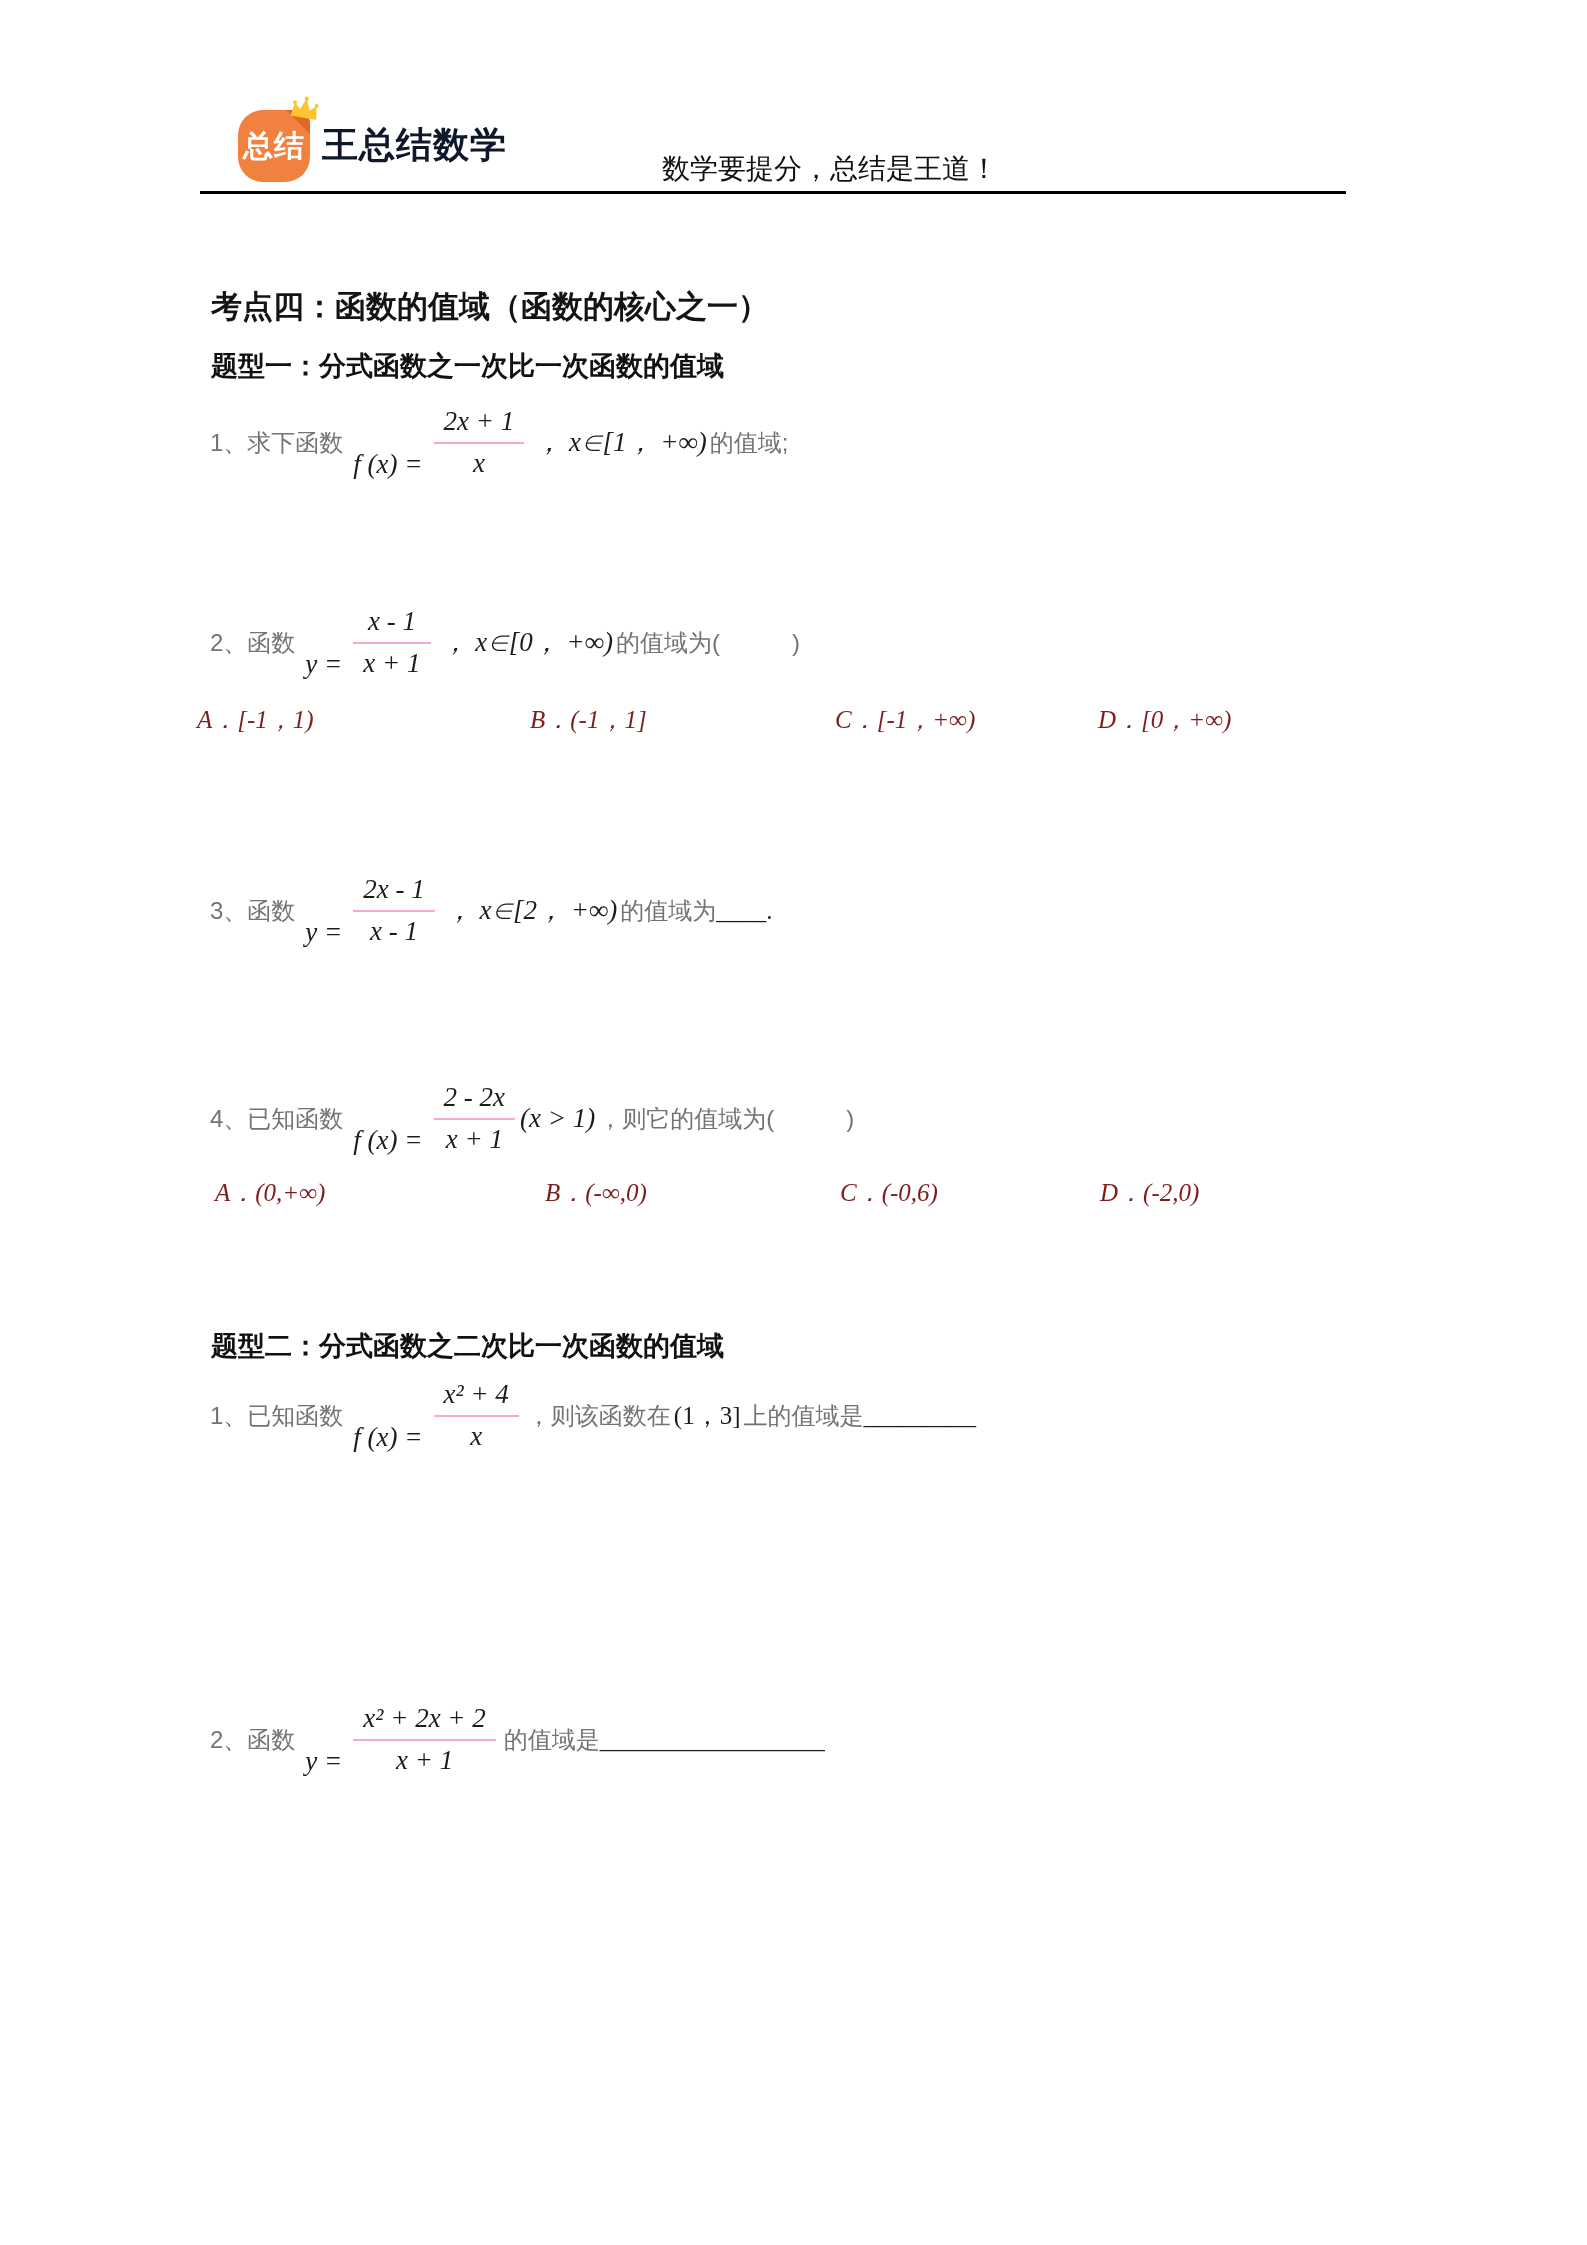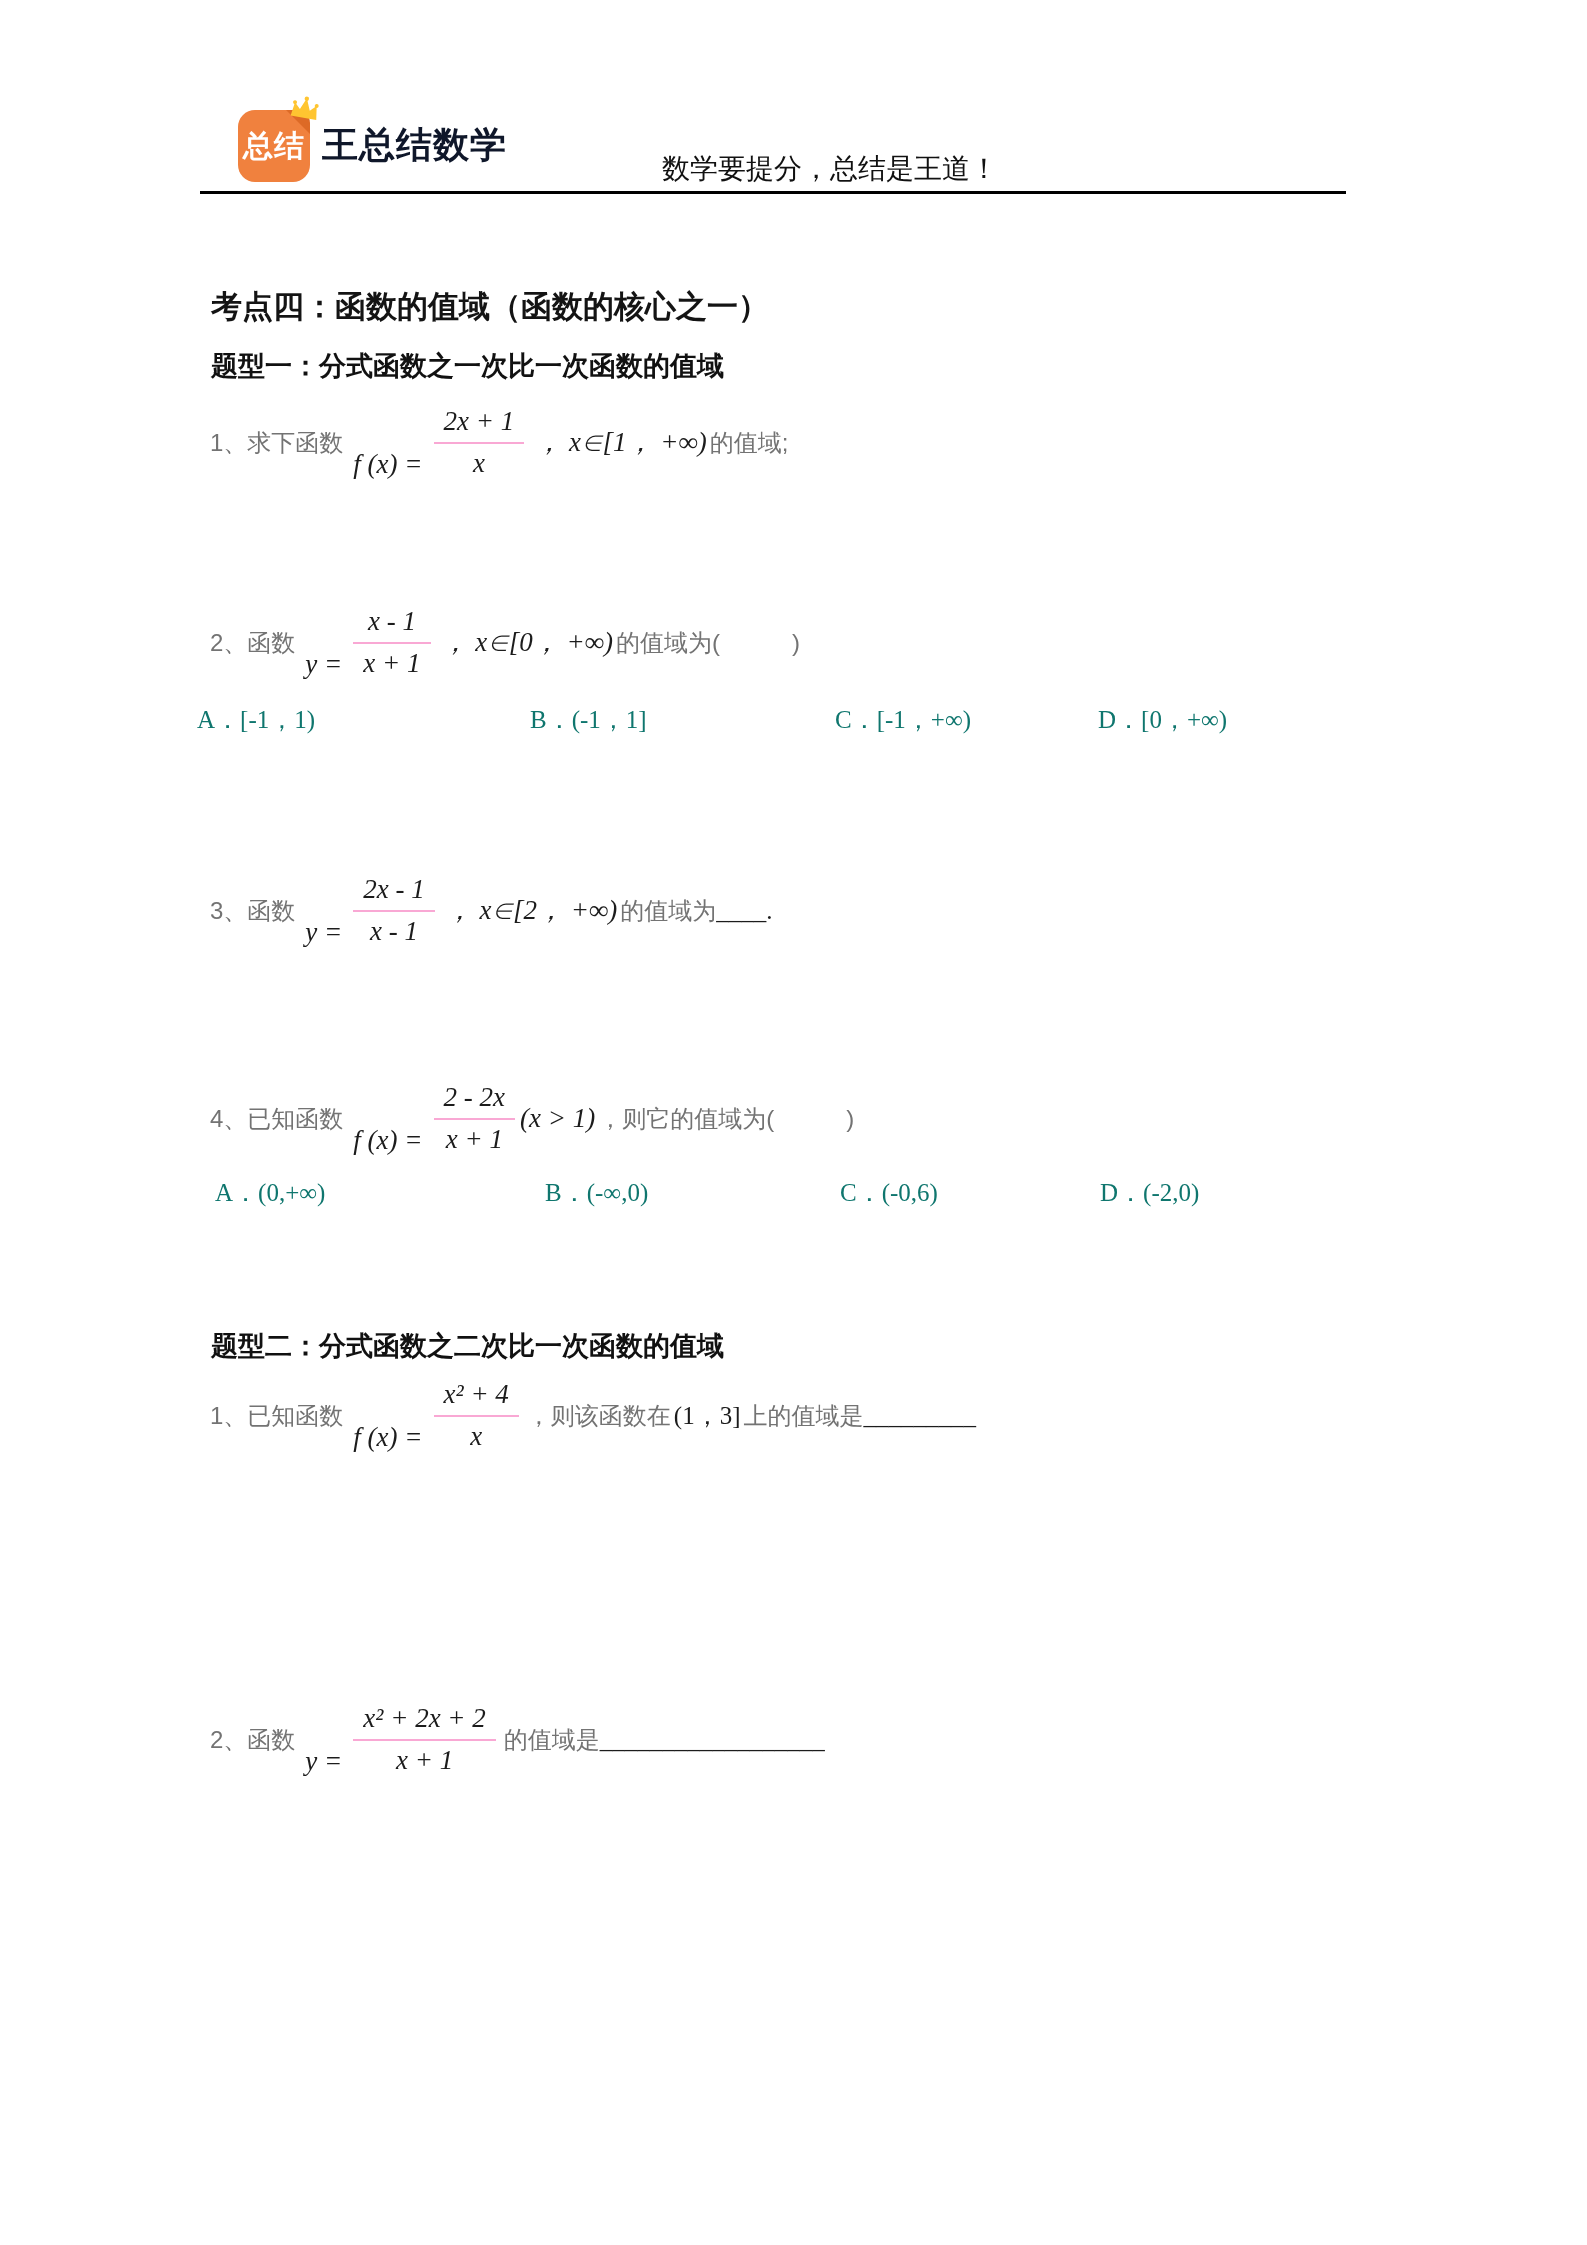--- a/index.html
+++ b/index.html
@@ -6,21 +6,21 @@
   html,body { background:#ffffff; }
   body {
     width:1587px; height:2245px; position:relative;
     font-family:"Liberation Sans", sans-serif;
     color:#1c1c1c;
   }
 
   
   .logo-icon {
     position:absolute; left:238px; top:110px; width:72px; height:72px;
-    background:#F0813E; border-radius:17px;
+    background:#F0813E; border-radius:25px;
     display:flex; align-items:center; justify-content:center;
   }
   .logo-fold {
     position:absolute; top:0; right:0; width:0; height:0;
     border-top:24px solid #DD6A26; border-left:24px solid transparent;
     border-top-right-radius:13px;
   }
   .logo-badge-text {
     color:#ffffff; font-weight:bold; font-size:30px; letter-spacing:1px;
     position:relative; z-index:2;
@@ -64,21 +64,21 @@
     text-align:center; font-family:"Liberation Serif", serif; font-style:italic;
     font-size:27px; margin:0 8px; line-height:1.1;
   }
   .frac .num { padding:0 10px 5px; border-bottom:2px solid #f9a8d4; }
   .frac .den { padding:5px 10px 0; }
 
   
   .opt-row { position:absolute; left:0; width:1587px; height:40px; }
   .opt {
     position:absolute; font-family:"Liberation Serif", serif; font-size:25px;
-    color:#0f766e; white-space:pre;
+    color:#7f1d1d; white-space:pre;font-style:italic;
   }
 </style>
 </head>
 <body>
 
 <div>
   <div class="logo-icon">
     <div class="logo-fold"></div>
     <svg class="crown" width="34" height="26" viewBox="0 0 34 26">
       <path d="M4 22 L6 8 L12 14 L17 2 L22 14 L28 8 L30 22 Z" fill="#FFC531"></path>

